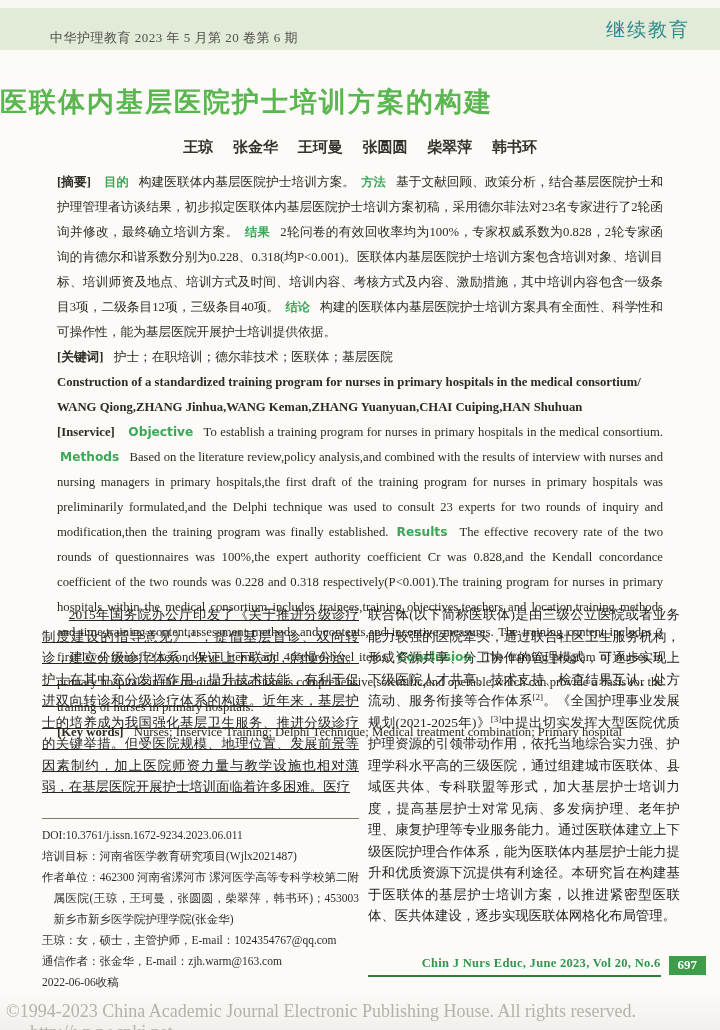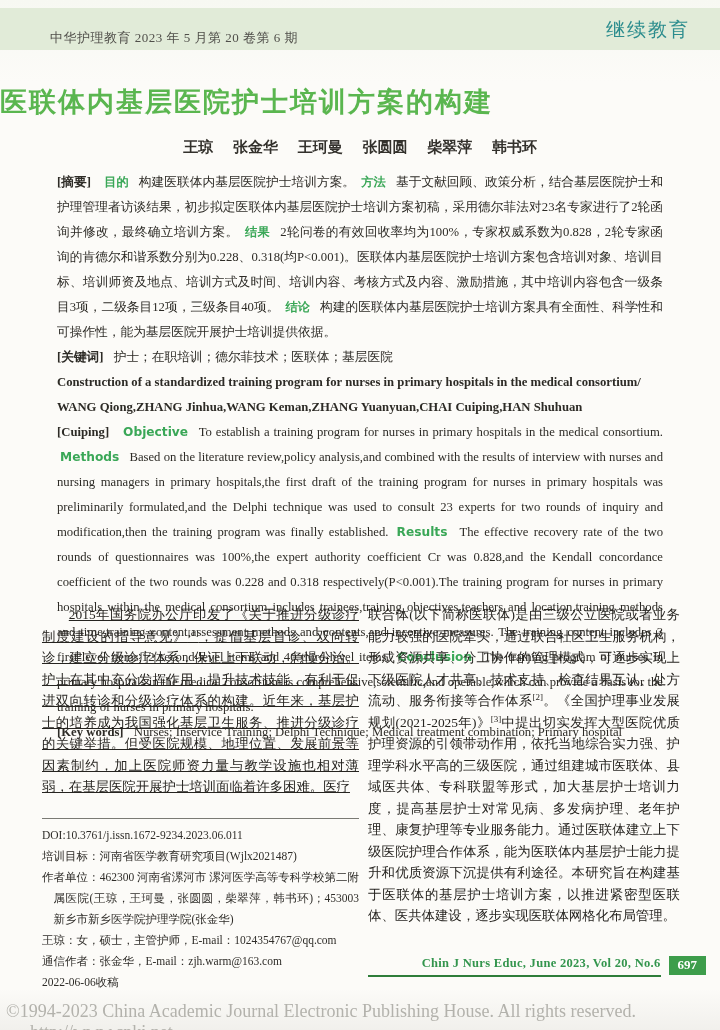--- a/index.html
+++ b/index.html
@@ -79,21 +79,21 @@
       <span class="kw-green">结论</span>
       <span>构建的医联体内基层医院护士培训方案具有全面性、科学性和可操作性，能为基层医院开展护士培训提供依据。</span>
     </p>
     <p class="abs">
       <span class="lbl-b">[关键词]</span>
       <span>护士；在职培训；德尔菲技术；医联体；基层医院</span>
     </p>
     <p class="abs bold">Construction of a standardized training program for nurses in primary hospitals in the medical consortium/</p>
     <p class="abs bold">WANG Qiong,ZHANG Jinhua,WANG Keman,ZHANG Yuanyuan,CHAI Cuiping,HAN Shuhuan</p>
     <p class="abs">
-      <span class="lbl-b">[Cuiping]</span>
+      <span class="lbl-b">[Inservice]</span>
       <span class="kw-green">Objective</span>
       <span>To establish a training program for nurses in primary hospitals in the medical consortium.</span>
       <span class="kw-green">Methods</span>
       <span>Based on the literature review,policy analysis,and combined with the results of interview with nurses and nursing managers in primary hospitals,the first draft of the training program for nurses in primary hospitals was preliminarily formulated,and the Delphi technique was used to consult 23 experts for two rounds of inquiry and modification,then the training program was finally established.</span>
       <span class="kw-green">Results</span>
       <span>The effective recovery rate of the two rounds of questionnaires was 100%,the expert authority coefficient Cr was 0.828,and the Kendall concordance coefficient of the two rounds was 0.228 and 0.318 respectively(P&lt;0.001).The training program for nurses in primary hospitals within the medical consortium includes trainees,training objectives,teachers and location,training methods and time,training content,assessment methods and contents,and incentive measures. The training content includes 3 first-level items,12 second-level items and 40 third-level items.</span>
       <span class="kw-green">Conclusion</span>
       <span>The training program of nurses in primary hospitals in the medical consortium is comprehensive,scientific,and operable,which can provide a basis for the training of nurses in primary hospitals.</span>
     </p>
     <p class="abs">

